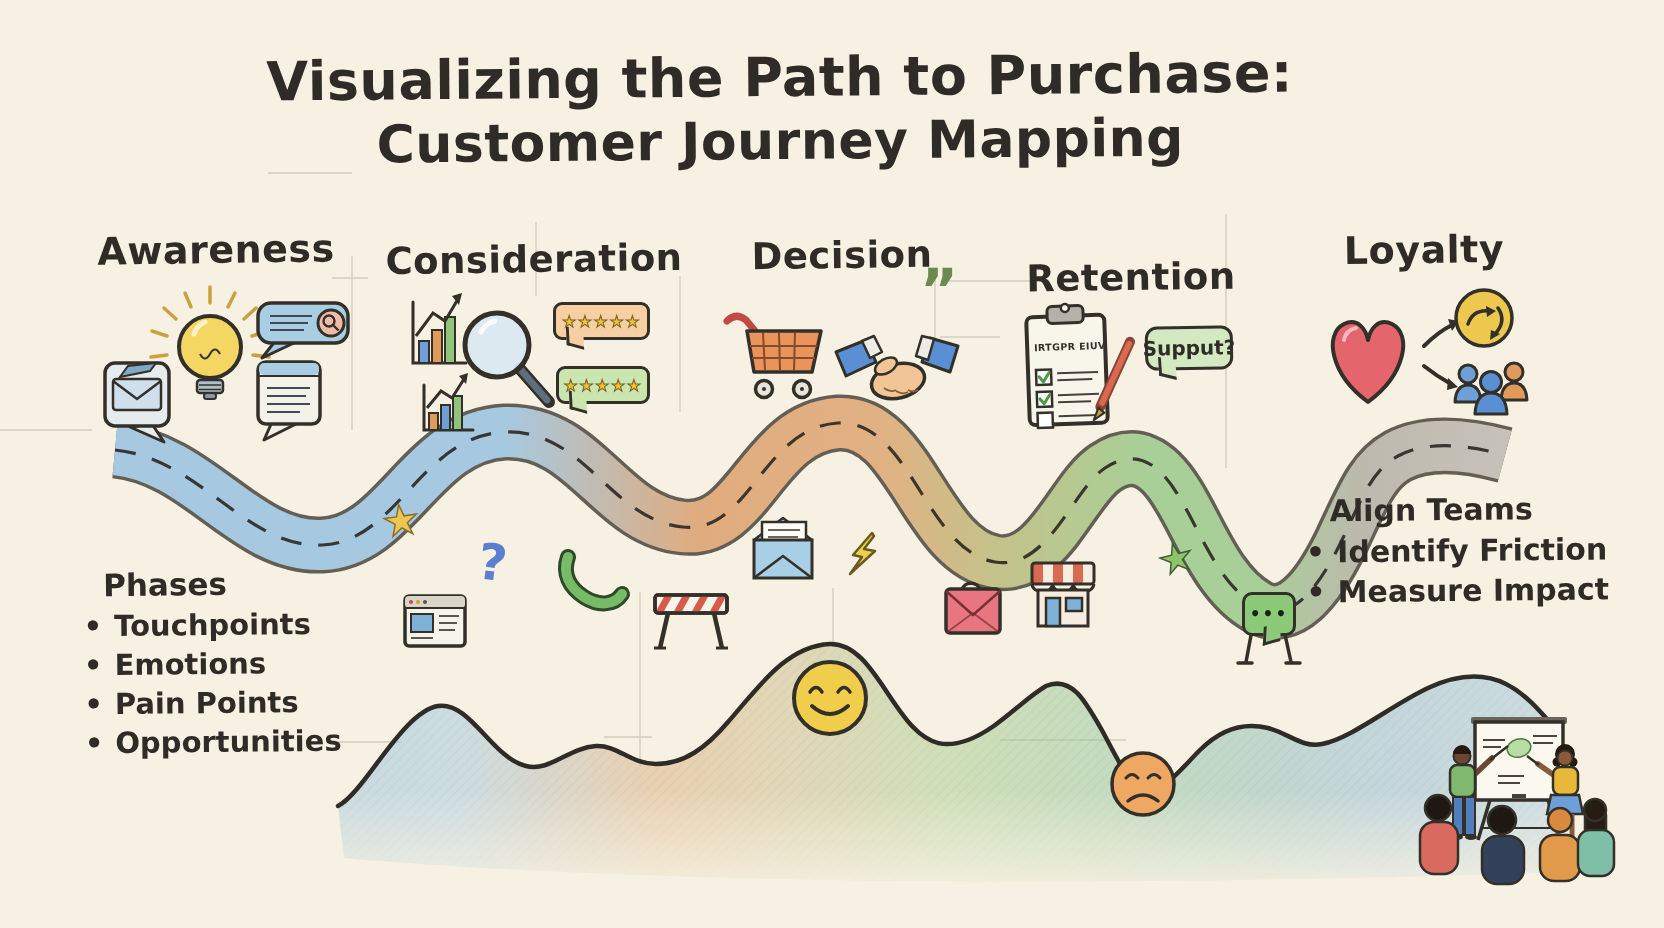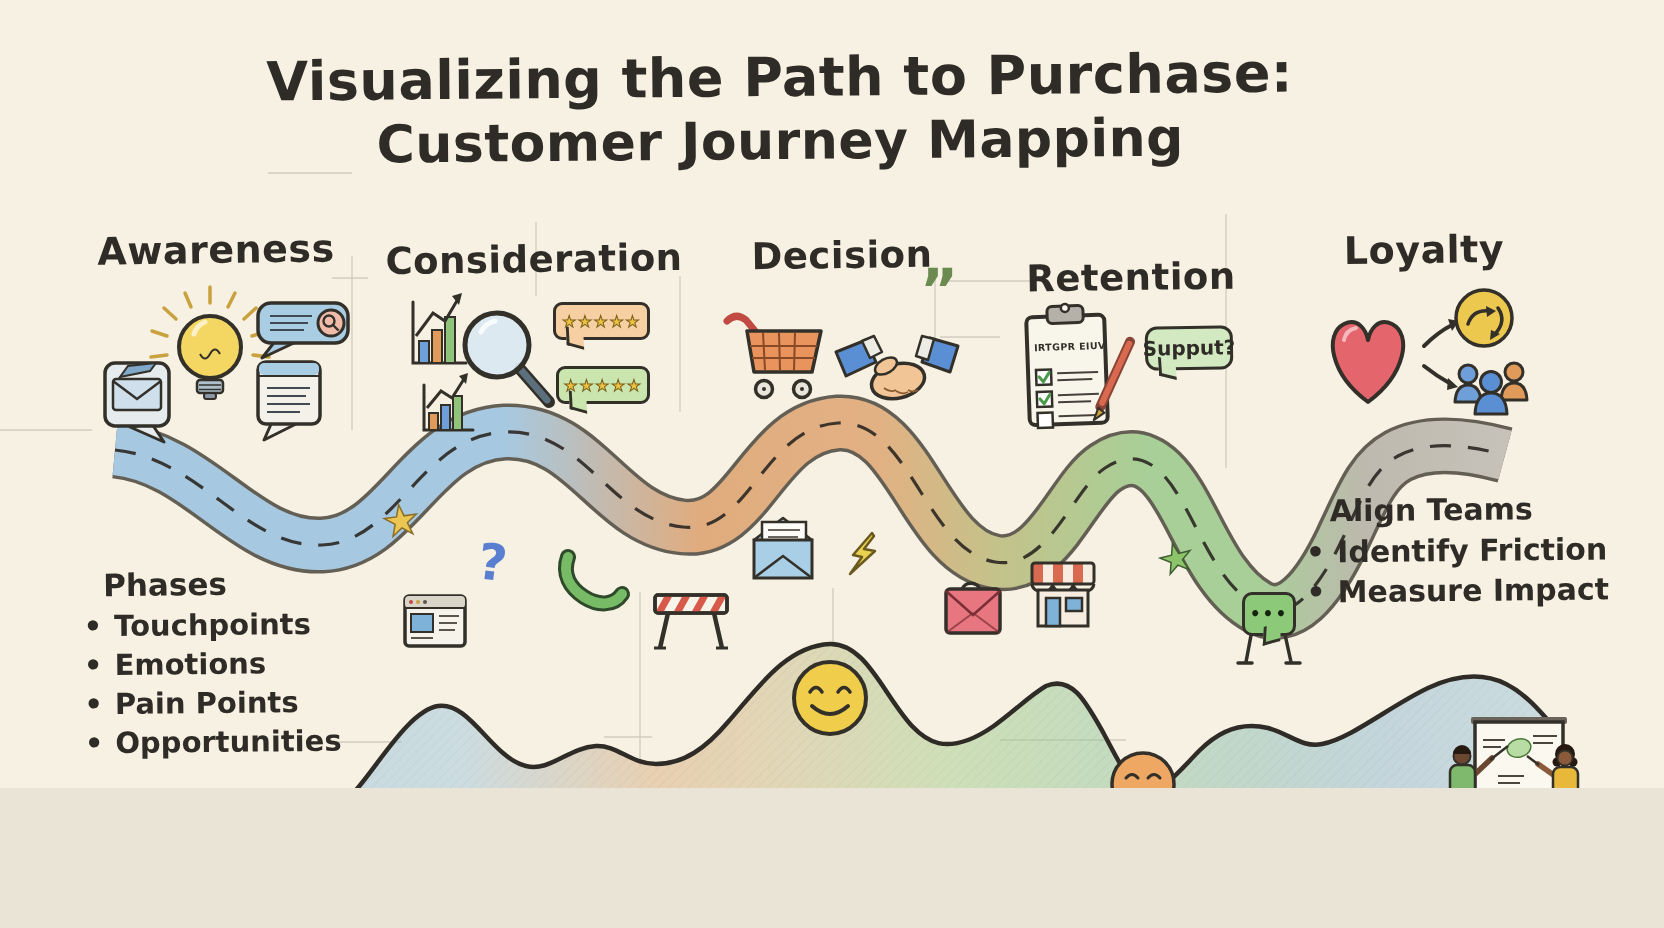--- a/index.html
+++ b/index.html
@@ -1,17 +1,17 @@
 <!DOCTYPE html>
 <html><head>
 <meta charset="utf-8">
 <style>
   html,body{margin:0;padding:0;background:#e9e4d6;}
   .canvas{
-    position:relative;width:1664px;height:788px;overflow:hidden;
+    position:relative;width:1664px;height:928px;overflow:hidden;
     background:#f6f1e2;
     font-family:"DejaVu Sans", sans-serif;
     color:#2f2b26;
   }
   .abs{position:absolute;}
   
   .title-wrap{left:0;top:46px;width:1560px;text-align:center;transform:rotate(-0.5deg);}
   .title-l1{font-size:54px;font-weight:700;letter-spacing:0.5px;}
   .title-l2{font-size:52px;font-weight:700;letter-spacing:0.5px;margin-top:2px;}
   

